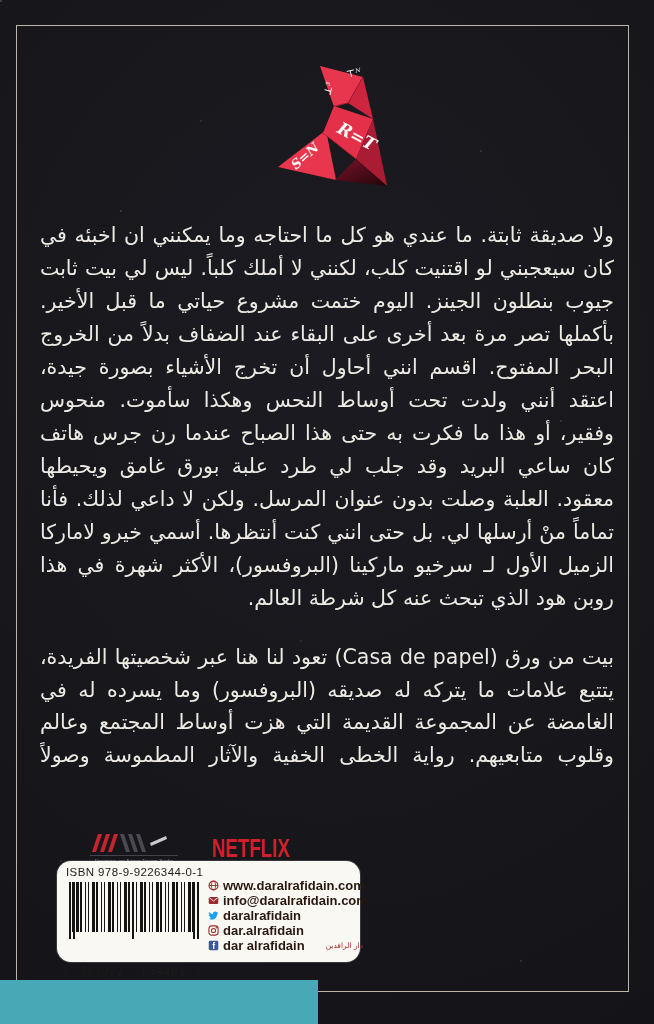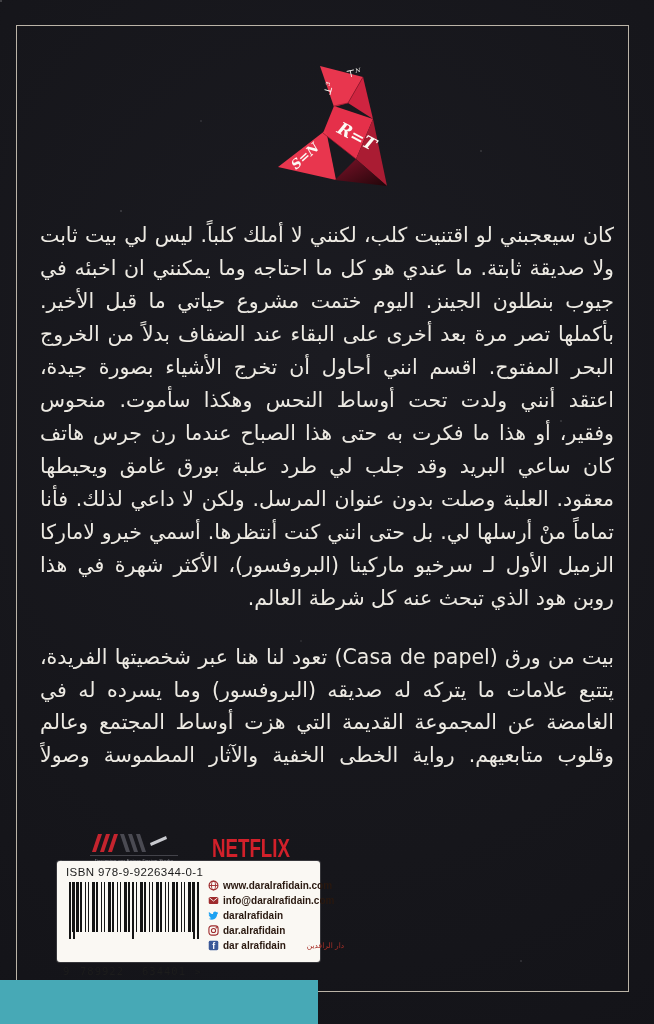--- a/index.html
+++ b/index.html
@@ -27,22 +27,22 @@
   }
   .ar-line.last{text-align-last:right;}
   #blurb .ar-line{line-height:32.5px;height:32.5px;}
   .logo-row-studio{position:absolute;left:84px;top:828px;width:100px;height:40px;}
   .netflix{
     position:absolute;left:212px;top:833px;
     font-family:"Liberation Sans", sans-serif;font-weight:bold;font-size:26px;
     color:#d2202a;transform:scaleX(.72);transform-origin:left center;letter-spacing:0px;
   }
   .sticker{
-    position:absolute;left:57px;top:861px;width:263px;height:101px;
-    background:#faf8f3;border-radius:3px;box-shadow:0 0 0 1px rgba(255,255,255,.15);
+    position:absolute;left:57px;top:861px;width:303px;height:101px;
+    background:#faf8f3;border-radius:14px;box-shadow:0 0 0 1px rgba(255,255,255,.15);
   }
   .isbn{
     position:absolute;left:9px;top:5px;font-family:"Liberation Sans", sans-serif;
     font-size:11.5px;color:#1c1c1c;letter-spacing:.4px;white-space:nowrap;
   }
   .barcode{position:absolute;left:6px;top:21px;width:140px;height:76px;}
   .bars{
     position:absolute;left:6px;top:0;width:128px;height:50px;
     background:repeating-linear-gradient(90deg,
       #141414 0 1.5px,#faf8f3 1.5px 3px,#141414 3px 4px,#faf8f3 4px 7.5px,
@@ -53,21 +53,21 @@
     position:absolute;left:0;top:55px;width:140px;display:flex;align-items:baseline;
     font-family:"DejaVu Sans Mono", monospace;font-size:10.5px;color:#1c1c1c;
   }
   .digits .lead{width:8px;}
   .digits .grp{flex:1;text-align:center;letter-spacing:1px;margin-top:28px;}
   .digits .endmark{width:8px;font-size:9px;}
   .contacts{position:absolute;left:151px;top:17px;width:108px;}
   .contact-row{display:flex;align-items:center;gap:4px;height:15px;}
   .contact-row svg{flex:0 0 auto;display:block;}
   .contact-label{
-    font-family:"Liberation Sans", sans-serif;font-size:10px;font-weight:bold;
+    font-family:"Liberation Sans", sans-serif;font-size:13px;font-weight:bold;
     color:#29180f;white-space:nowrap;
   }
   .contact-label-ar{
     font-family:"DejaVu Sans", sans-serif;font-size:7.5px;color:#a83028;
     margin-left:17px;white-space:nowrap;
   }
   .teal-footer{position:absolute;left:0;top:980px;width:318px;height:44px;background:#47a9b6;}
   .studio-caption{font-size:4.3px;fill:#9b9ba2;font-family:"Liberation Sans", sans-serif;letter-spacing:.3px;}
   .bird-formula{fill:#fcfbf5;font-family:"DejaVu Serif", serif;font-style:italic;}
 </style>
@@ -94,22 +94,22 @@
     <line x1="87" y1="15" x2="72" y2="41" stroke="#90142a" stroke-width="0.7"></line>
     <line x1="58" y1="44" x2="72" y2="41" stroke="#90142a" stroke-width="0.7"></line>
     <line x1="47" y1="71" x2="80" y2="97" stroke="#90142a" stroke-width="0.7"></line>
     <text class="bird-formula" font-size="10" transform="translate(71,16) rotate(-12)">⊤ᴺ</text>
     <text class="bird-formula" font-size="10" transform="translate(54,34) rotate(-75)">⊥³</text>
     <text class="bird-formula" font-size="17" font-weight="bold" transform="translate(60,70) rotate(28)">R=T</text>
     <text class="bird-formula" font-size="13" font-weight="bold" transform="translate(20,108) rotate(-42)">S=N</text>
   </svg>
 
   <div class="ar-block" id="synopsis" style="top:219px;" lang="ar">
+    <div class="ar-line">ولا صديقة ثابتة. ما عندي هو كل ما احتاجه وما يمكنني ان اخبئه في</div>
     <div class="ar-line">كان سيعجبني لو اقتنيت كلب، لكنني لا أملك كلباً. ليس لي بيت ثابت</div>
-    <div class="ar-line">ولا صديقة ثابتة. ما عندي هو كل ما احتاجه وما يمكنني ان اخبئه في</div>
     <div class="ar-line">جيوب بنطلون الجينز. اليوم ختمت مشروع حياتي ما قبل الأخير. حياتي</div>
     <div class="ar-line">بأكملها تصر مرة بعد أخرى على البقاء عند الضفاف بدلاً من الخروج حتى</div>
     <div class="ar-line">البحر المفتوح. اقسم انني أحاول أن تخرج الأشياء بصورة جيدة، لكنني</div>
     <div class="ar-line">اعتقد أنني ولدت تحت أوساط النحس وهكذا سأموت. منحوس ووحيد</div>
     <div class="ar-line">وفقير، أو هذا ما فكرت به حتى هذا الصباح عندما رن جرس هاتف البوابة.</div>
     <div class="ar-line">كان ساعي البريد وقد جلب لي طرد علبة بورق غامق ويحيطها شريط</div>
     <div class="ar-line">معقود. العلبة وصلت بدون عنوان المرسل. ولكن لا داعي لذلك. فأنا اعرف</div>
     <div class="ar-line">تماماً منْ أرسلها لي. بل حتى انني كنت أنتظرها. أسمي خيرو لاماركا وكنت</div>
     <div class="ar-line">الزميل الأول لـ سرخيو ماركينا (البروفسور)، الأكثر شهرة في هذا البلد،</div>
     <div class="ar-line last">روبن هود الذي تبحث عنه كل شرطة العالم.</div>

